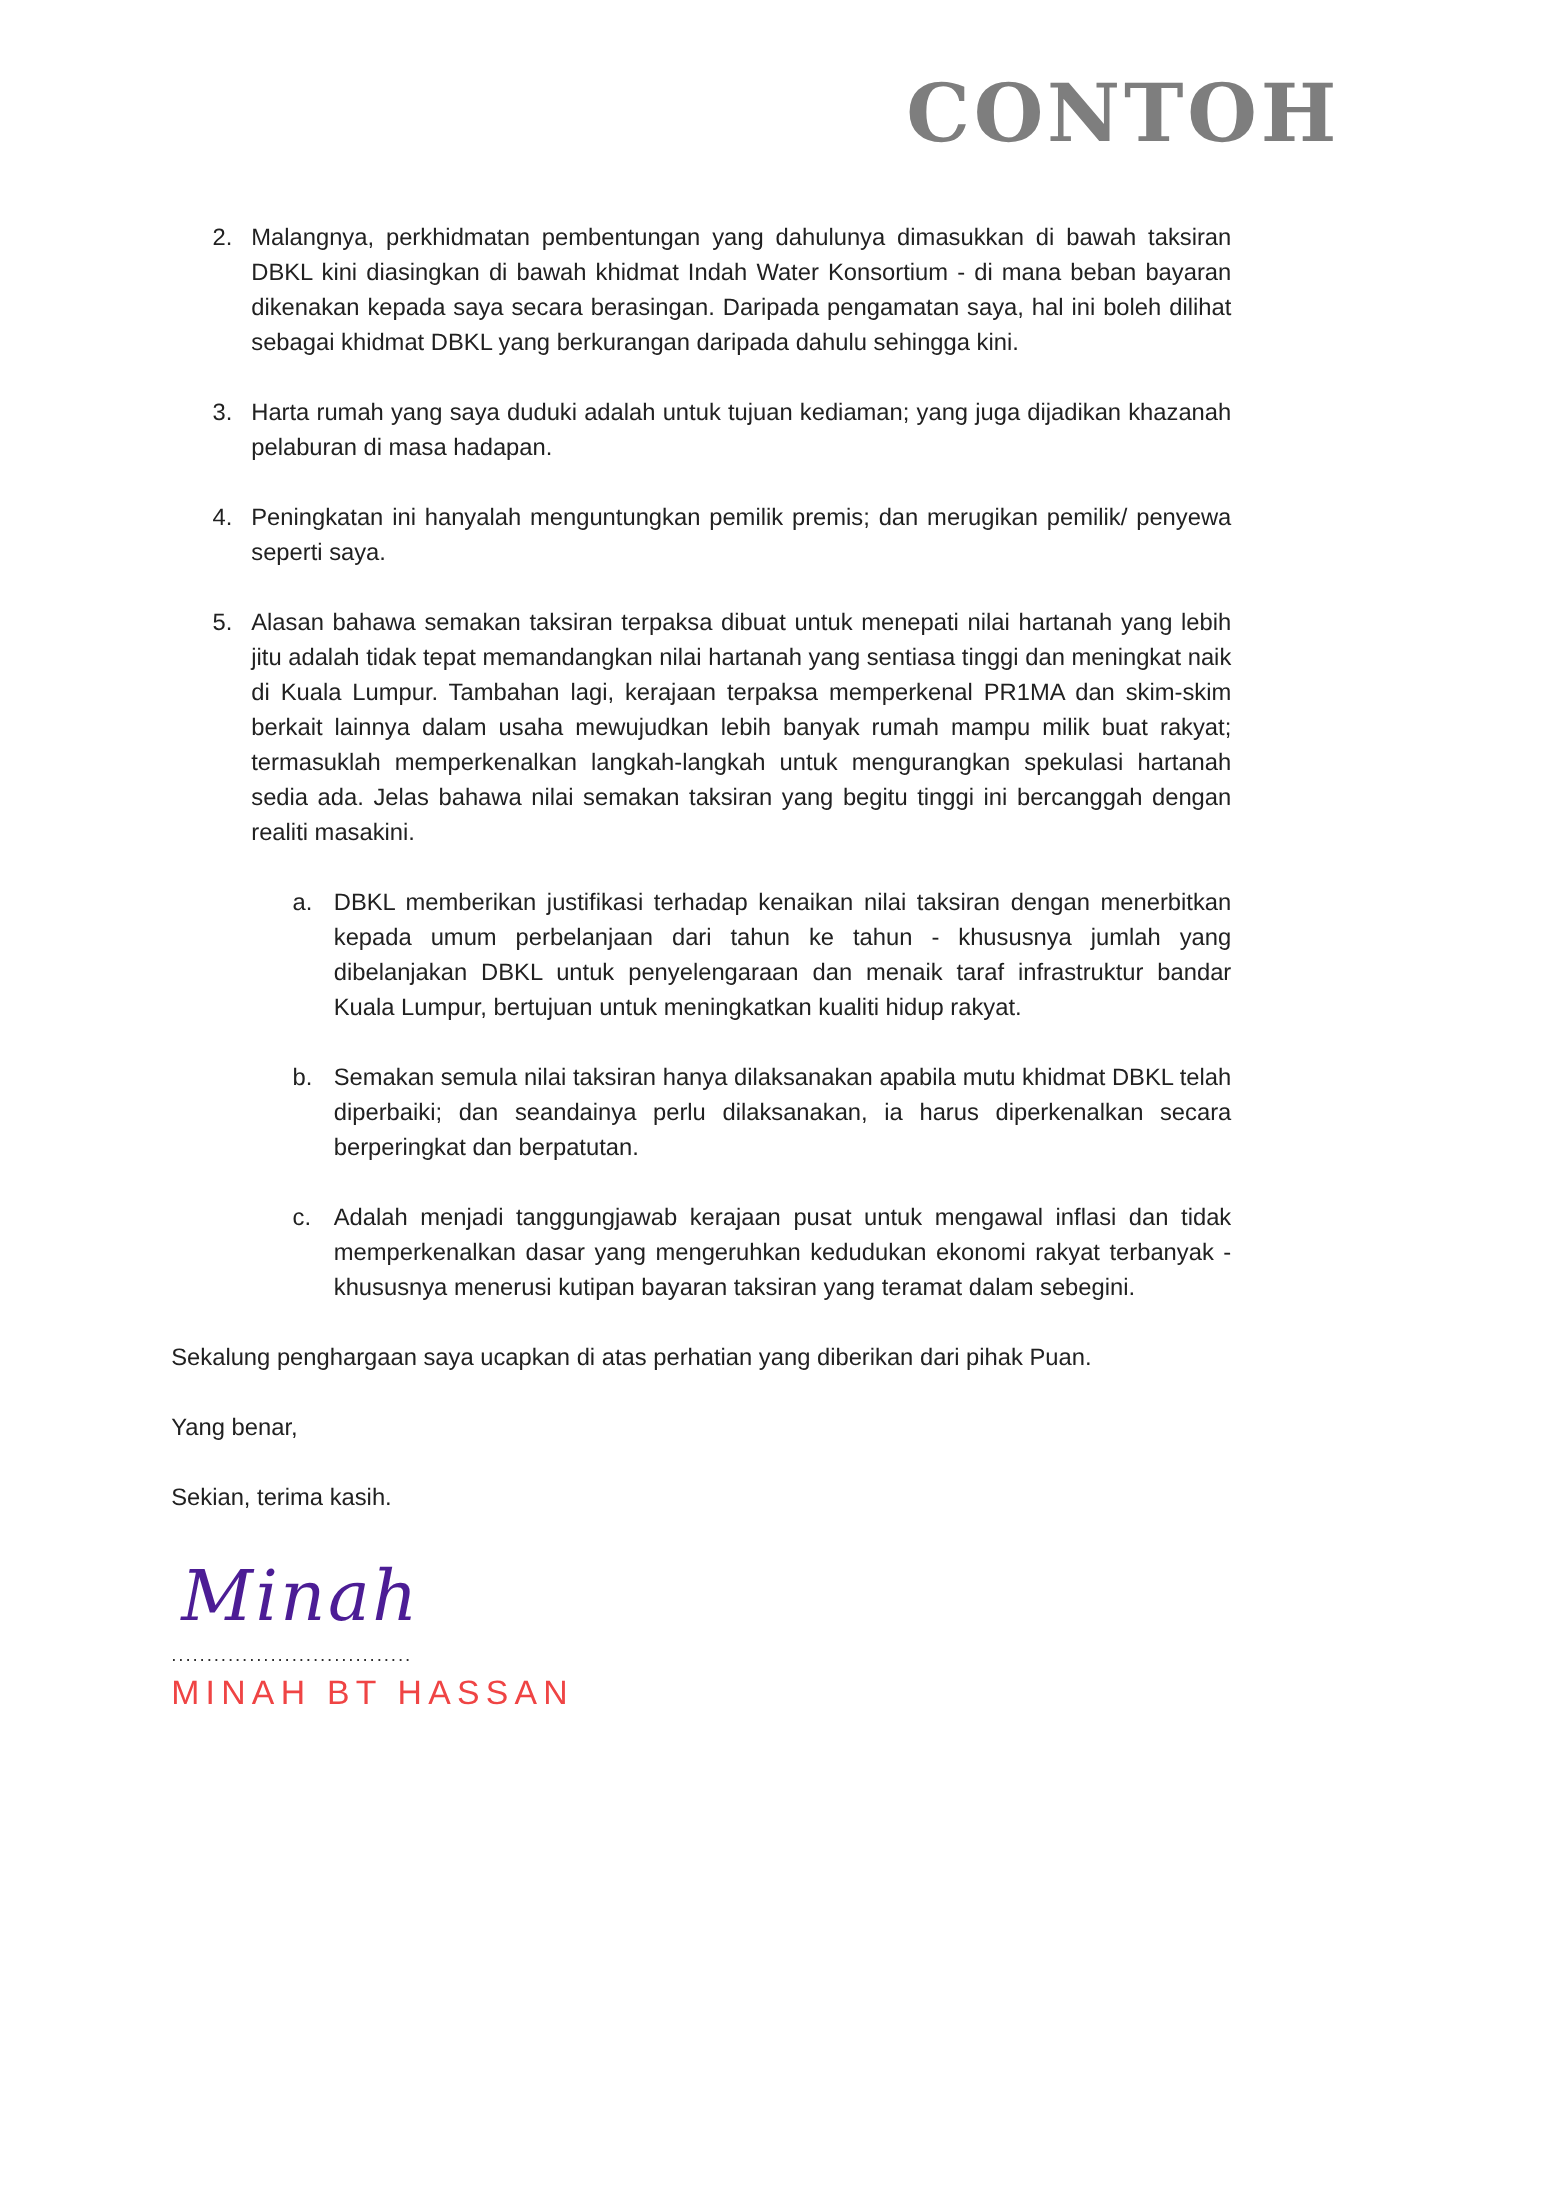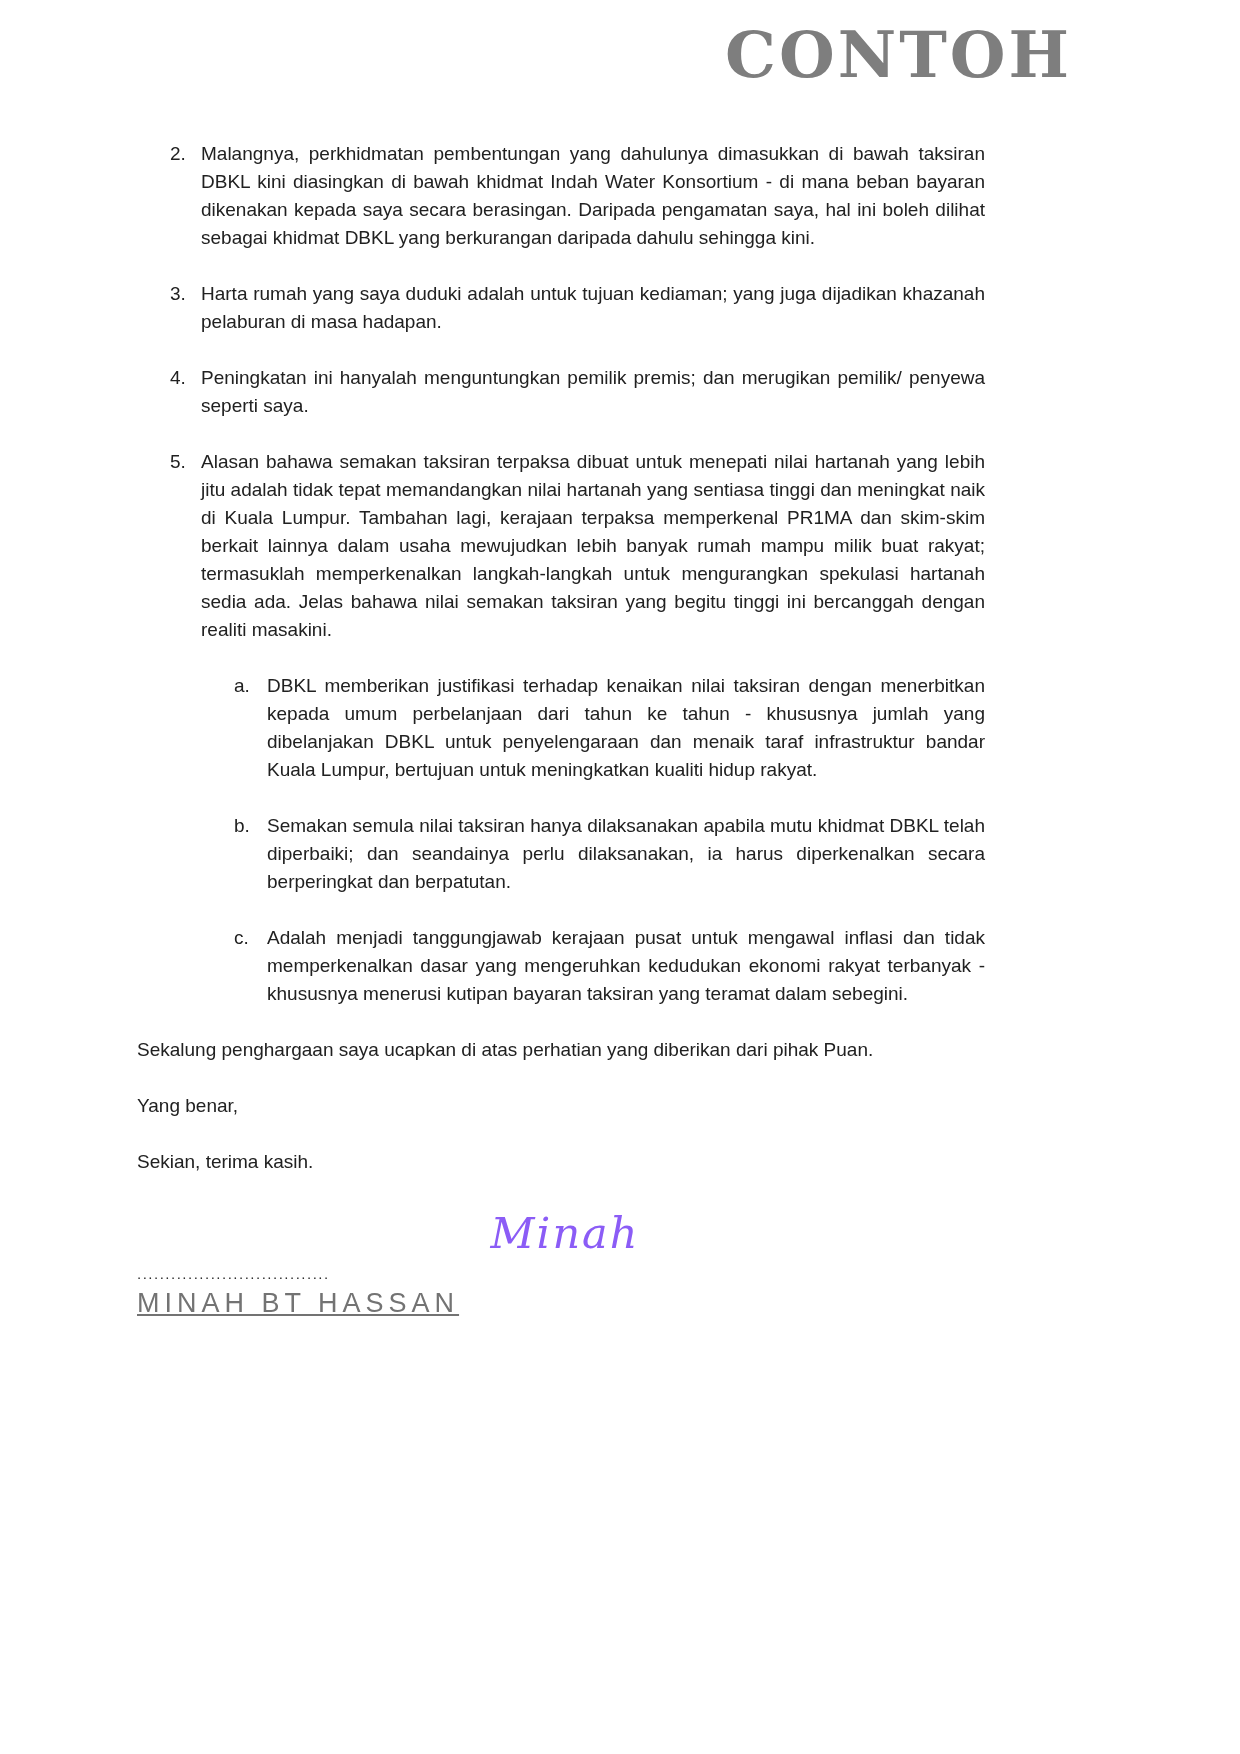--- a/index.html
+++ b/index.html
@@ -17,56 +17,55 @@
   }
   .watermark {
     text-align: right;
     padding: 20px 168px 0 0;
     font-family: "DejaVu Serif", serif;
     font-weight: bold;
     font-size: 64px;
     line-height: 1.1;
     letter-spacing: 3px;
     color: #7e7e7e;
+    margin-top: 37px;
   }
   .content {
     padding: 50px 255px 40px 137px;
   }
   .n-list { padding-left: 33px; }
   .a-list { padding-left: 97px; }
   .item { display: flex; margin-bottom: 28px; }
   .n-list .marker { flex: 0 0 31px; }
   .a-list .marker { flex: 0 0 33px; }
   .itxt { flex: 1; text-align: justify; }
   .para { text-align: justify; margin-bottom: 28px; }
   .gap-sm { margin-top: 8px; }
   .gap-md { margin-top: 16px; }
   .signature {
     font-family: "DejaVu Serif", serif;
     font-style: italic;
-    font-size: 43px;
+    font-size: 56px;
     line-height: 1.1;
     letter-spacing: 2px;
-    color: #8b5cf6;
+    color: #4c1d95;
     margin: 34px 0 0 8px;
-    text-align: center;
   }
   .dotline {
     font-size: 15px;
     line-height: 1;
     letter-spacing: 1.5px;
     color: #2e2e2e;
     margin-top: 8px;
   }
   .signed-name {
     font-size: 27px;
     letter-spacing: 5px;
-    color: #737373;
+    color: #ef4444;
     margin-top: 8px;
-    text-decoration: underline;
   }
 </style>
 </head>
 <body>
 
 <div class="page">
 
   <div class="watermark">CONTOH</div>
 
   <div class="content">

